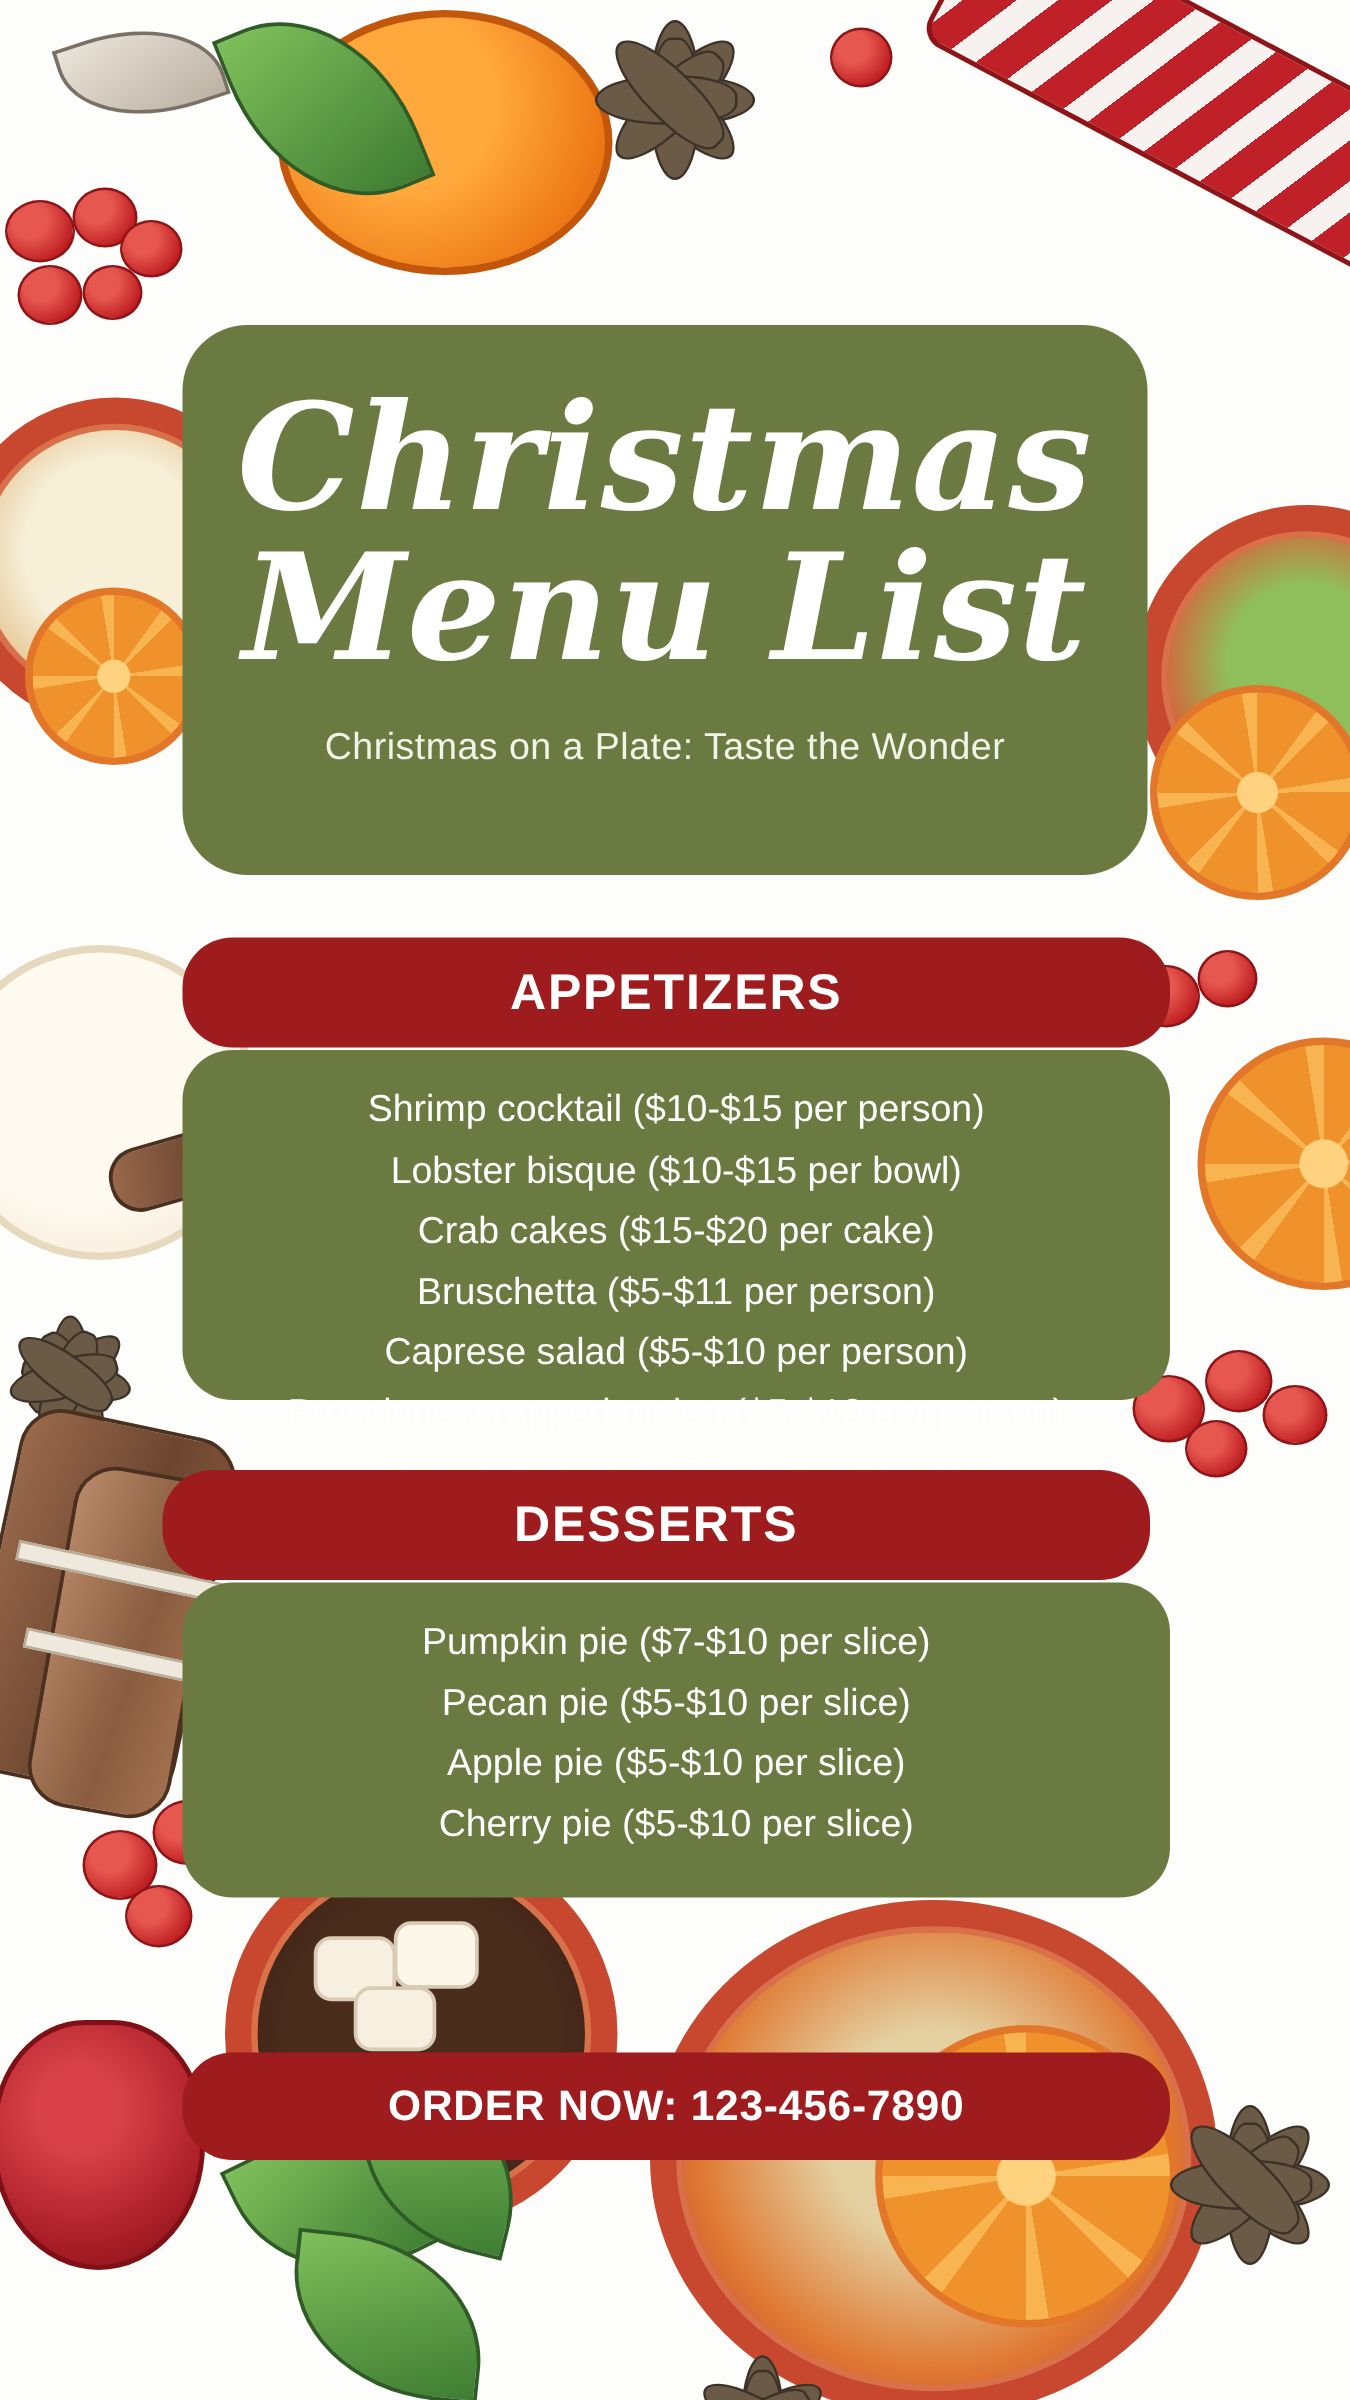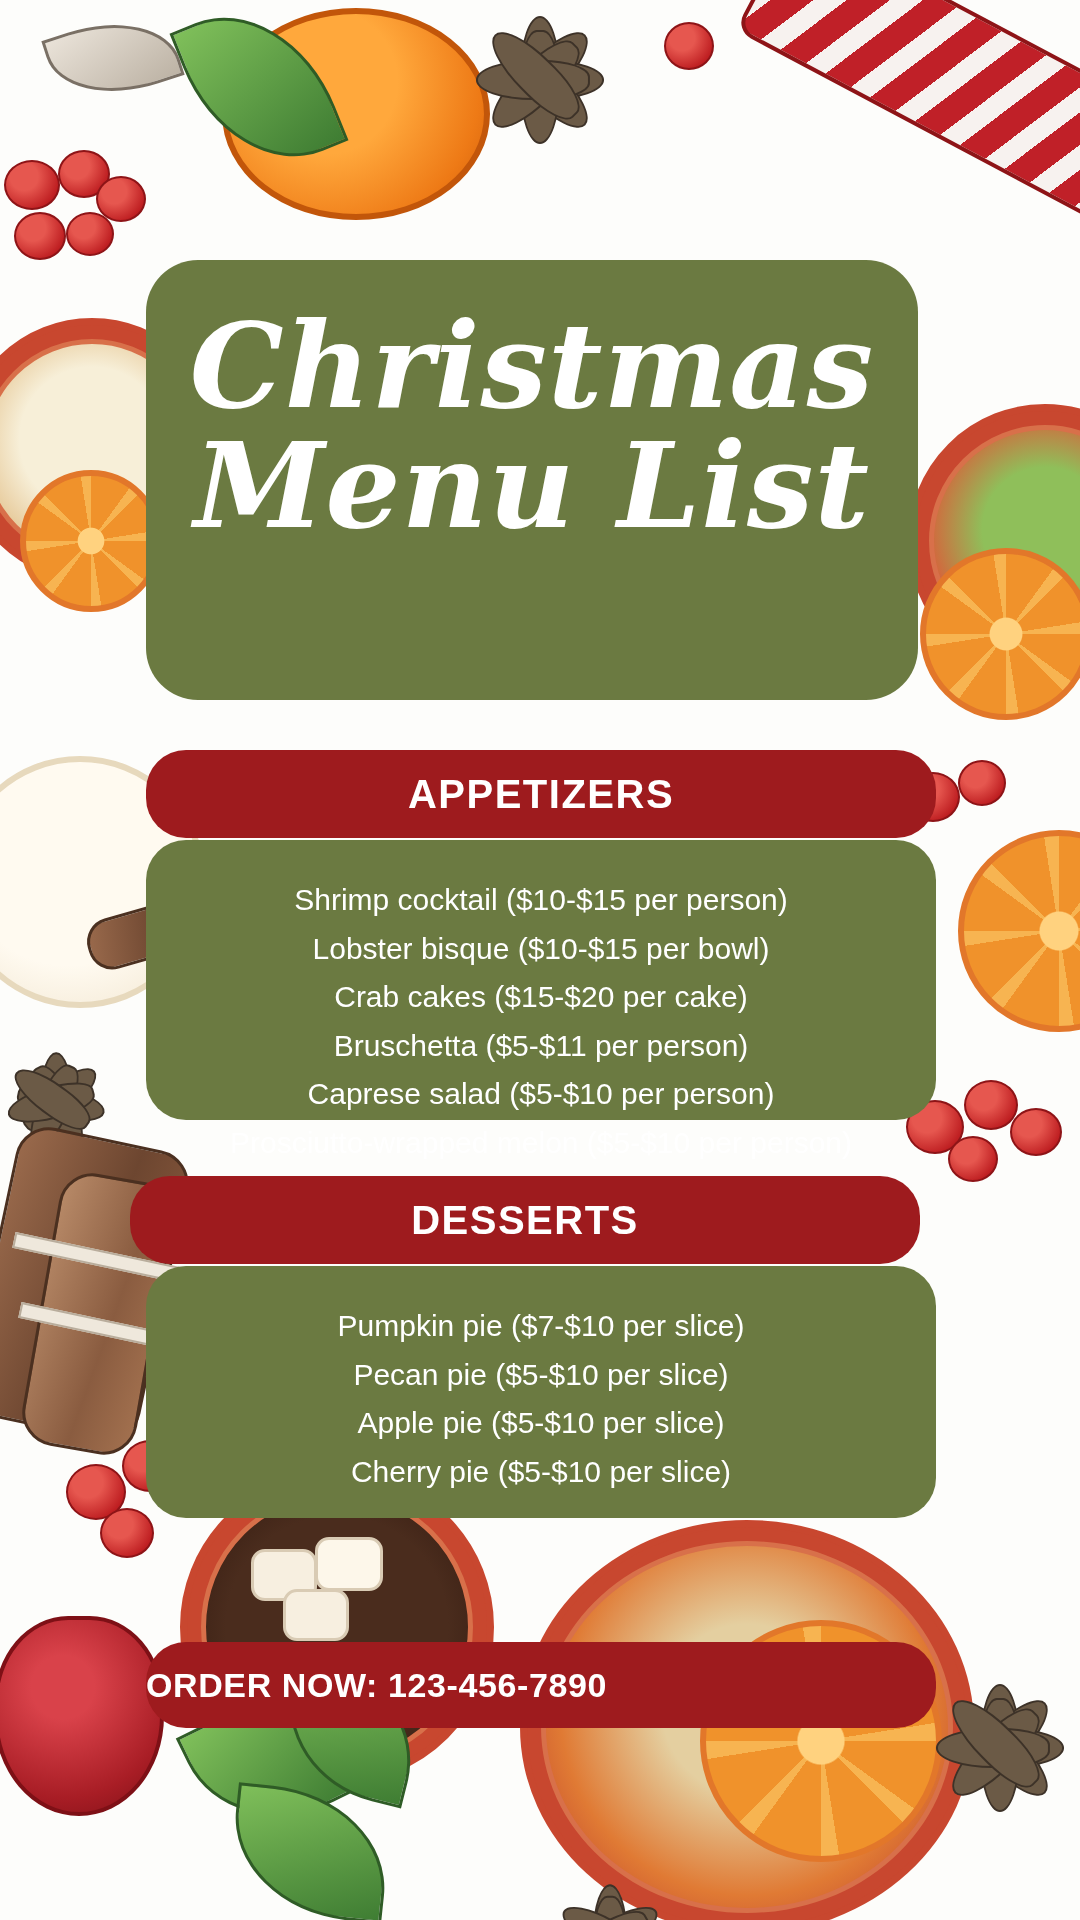--- a/index.html
+++ b/index.html
@@ -150,39 +150,40 @@
     font-weight: 700;
     letter-spacing: 1.5px;
   }
   .section-body {
     background: #6b7a41;
     border-radius: 40px;
     color: #ffffff;
     text-align: center;
     font-size: 30px;
     line-height: 1.62;
-    padding: 36px 34px;
+    padding: 24px 34px;
     box-sizing: border-box;
   }
   .section-body div { white-space: nowrap; }
 
   #appetizers-head { left: 146px; top: 722px; width: 790px; }
   #appetizers-body { left: 146px; top: 812px; width: 790px; height: 280px; }
 
   #desserts-head { left: 130px; top: 1148px; width: 790px; }
   #desserts-body { left: 146px; top: 1238px; width: 790px; height: 252px; }
 
   #order-bar {
     left: 146px;
     top: 1614px;
     width: 790px;
     height: 86px;
     line-height: 86px;
     background: #9e1b1e;
     border-radius: 40px;
+    text-align: center;
     color: #ffffff;
     font-size: 34px;
     font-weight: 700;
     letter-spacing: 0.6px;
   }
 </style>
 </head>
 <body>
 
 <div id="poster">
@@ -313,20 +314,21 @@
 
   </div>
 
   <div class="content">
 
     <div class="card title-card">
       <div class="title-main">
         <div>Christmas</div>
         <div>Menu List</div>
       </div>
+      <div class="title-sub">Christmas on a Plate: Taste the Wonder</div>
     </div>
 
     <div class="card section-head" id="appetizers-head">APPETIZERS</div>
     <div class="card section-body" id="appetizers-body">
       <div>Shrimp cocktail ($10-$15 per person)</div>
       <div>Lobster bisque ($10-$15 per bowl)</div>
       <div>Crab cakes ($15-$20 per cake)</div>
       <div>Bruschetta ($5-$11 per person)</div>
       <div>Caprese salad ($5-$10 per person)</div>
       <div>Prosciutto-wrapped melon ($5-$10 per person)</div>

